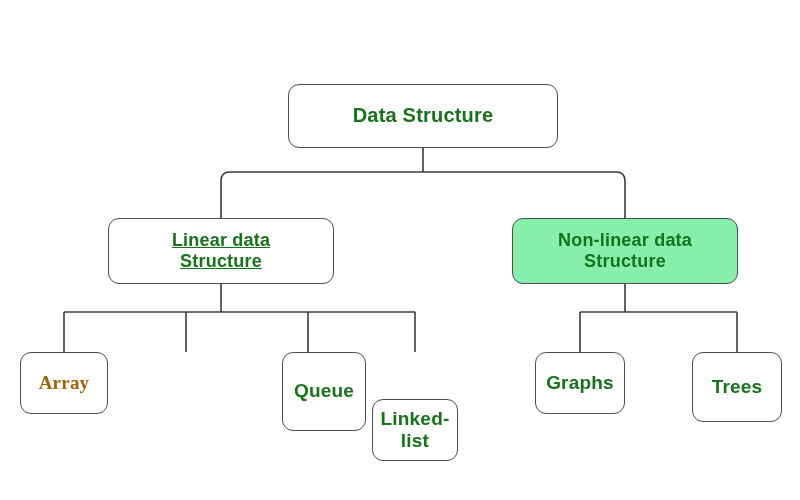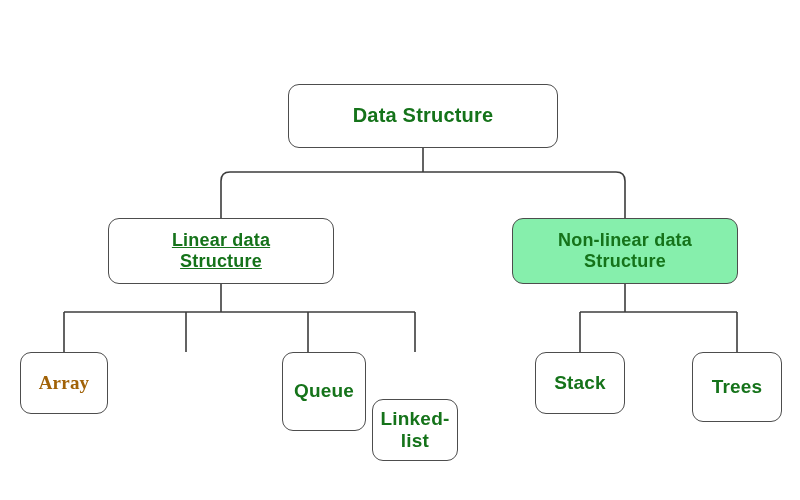--- a/index.html
+++ b/index.html
@@ -106,20 +106,20 @@
   <div class="node level-leaf" id="node-queue" style="left: 282px; top: 352px; width: 84px; height: 79px; color: rgb(21, 115, 26); border-color: rgb(77, 77, 77); background: rgb(255, 255, 255);">
     <span class="node-label">Queue</span>
   </div>
 
   <div class="node level-leaf" id="node-linkedlist" style="left: 372px; top: 352px; width: 86px; height: 62px; color: rgb(21, 115, 26); border-color: rgb(77, 77, 77); background: rgb(255, 255, 255); margin-top: 47px;">
     <span class="node-label">Linked-
 list</span>
   </div>
 
   <div class="node level-leaf" id="node-graphs" style="left: 535px; top: 352px; width: 90px; height: 62px; color: rgb(21, 115, 26); border-color: rgb(77, 77, 77); background: rgb(255, 255, 255);">
-    <span class="node-label">Stack</span>
+    <span class="node-label">Graphs</span>
   </div>
 
   <div class="node level-leaf" id="node-trees" style="left: 692px; top: 352px; width: 90px; height: 70px; color: rgb(21, 115, 26); border-color: rgb(77, 77, 77); background: rgb(255, 255, 255);">
     <span class="node-label">Trees</span>
   </div>
 
 </div>
 
 </body></html>

